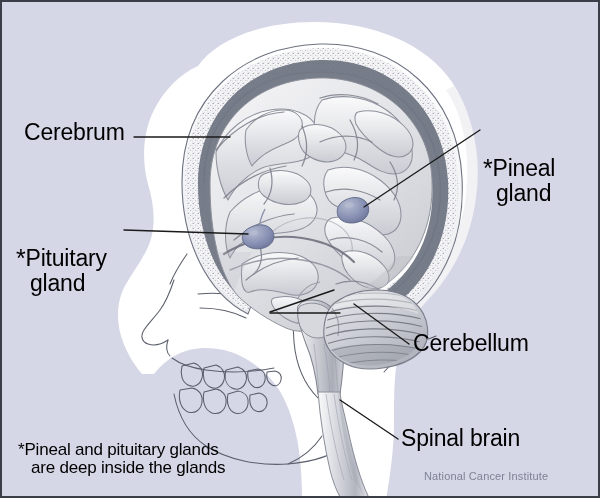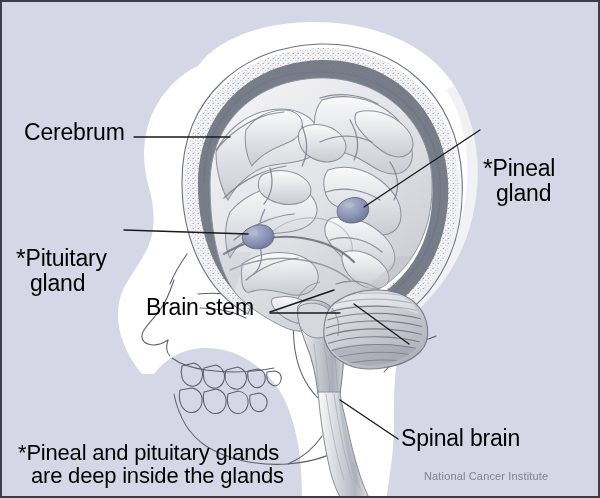--- a/index.html
+++ b/index.html
@@ -45,21 +45,21 @@
   #lbl-pineal     { left: 481px; top: 118px; text-align: left; margin-top: 36px; }
   #lbl-pineal .l2 { display: block; text-align: right; padding-right: 4px; }
   #lbl-brainstem  { left: 144px; top: 294px; }
   #lbl-cerebellum { left: 411px; top: 330px; }
   #lbl-spinalcord { left: 399px; top: 425px; }
   #footnote {
     position: absolute;
     left: 16px;
     top: 439px;
     color: #000000;
-    font-size: 22px;
+    font-size: 17px;
     line-height: 1.06;
     white-space: pre;
     letter-spacing: -0.2px;
   }
   #footnote .l2 { display: block; padding-left: 13px; }
   #credit {
     position: absolute;
     left: 422px;
     top: 468px;
     color: #7e8294;
@@ -384,22 +384,22 @@
 
     </g>
   </svg>
 
   <div class="label" id="lbl-cerebrum">Cerebrum</div>
 
   <div class="label" id="lbl-pituitary"><span class="star">*</span><span>Pituitary</span><span class="l2" style="display:block; padding-left:14px;">gland</span></div>
 
   <div class="label" id="lbl-pineal"><span class="star">*</span><span>Pineal</span><span class="l2">gland</span></div>
 
-  <div class="label" id="lbl-brainstem">Brain stem</div>
-
+
+  <div class="label" id="lbl-cerebellum">Cerebellum</div>
 
   <div class="label" id="lbl-spinalcord">Spinal brain</div>
 
   <div id="footnote"><span class="star">*</span><span>Pineal and pituitary glands</span><span class="l2">are deep inside the glands</span></div>
 
   <div id="credit">National Cancer Institute</div>
 
 </div>
 
 </body></html>

